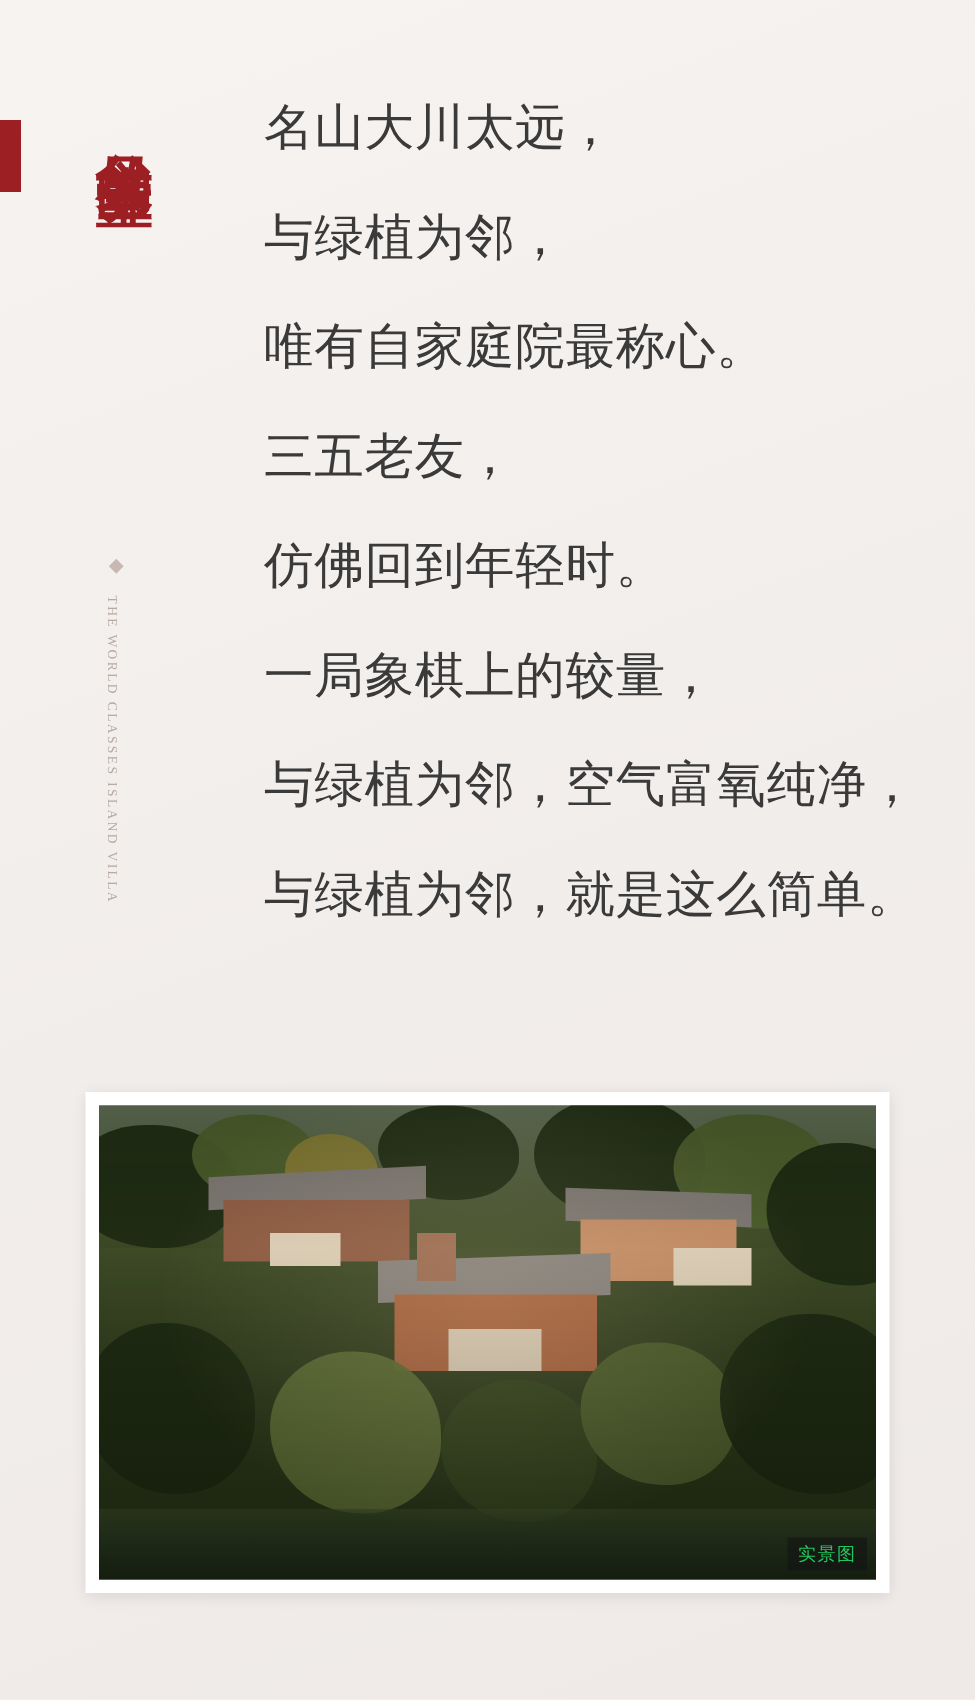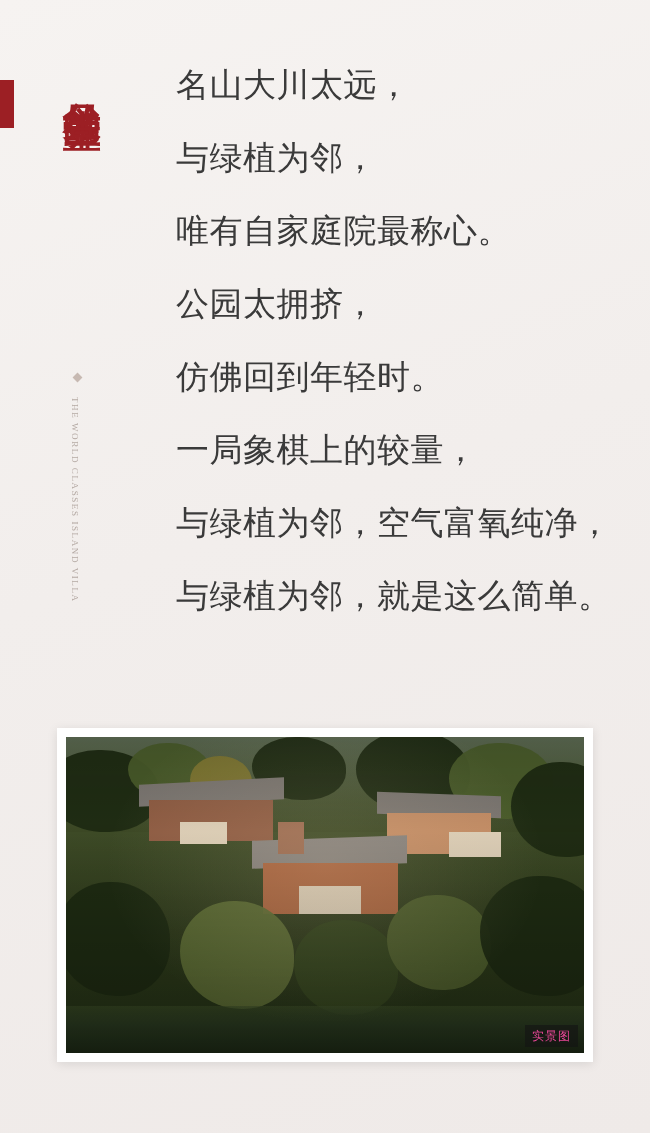--- a/index.html
+++ b/index.html
@@ -134,21 +134,21 @@
   .water {
     position: absolute;
     left: 0; bottom: 0; width: 100%; height: 15%;
     background: linear-gradient(180deg, rgba(60,78,40,.6) 0%, #2a3a20 40%, #1d2a16 100%);
   }
   .photo-tag {
     position: absolute;
     right: 6px;
     bottom: 6px;
     background: rgba(20,20,20,0.62);
-    color: #ec4899;
+    color: #22c55e;
     font-size: 12px;
     line-height: 18px;
     padding: 2px 7px;
     letter-spacing: 1px;
     font-family: "Liberation Sans", sans-serif;
   }
   .photo-shade {
     position: absolute; inset: 0;
     background:
       radial-gradient(ellipse at 50% 40%, rgba(255,230,190,0.13) 0%, rgba(0,0,0,0) 60%),
@@ -165,21 +165,21 @@
     <div class="red-bar"></div>
     <div class="vtitle">父母的养生堂</div>
     <div class="diamond"></div>
     <div class="vsub">THE WORLD CLASSES ISLAND VILLA</div>
   </div>
 
   <div class="verses">
     <div class="verse">名山大川太远，</div>
     <div class="verse">与绿植为邻，</div>
     <div class="verse">唯有自家庭院最称心。</div>
-    <div class="verse">公园太拥挤，</div>
+    <div class="verse">三五老友，</div>
     <div class="verse">仿佛回到年轻时。</div>
     <div class="verse">一局象棋上的较量，</div>
     <div class="verse">与绿植为邻，空气富氧纯净，</div>
     <div class="verse">与绿植为邻，就是这么简单。</div>
   </div>
 
   <div class="photo-frame">
     <div class="photo">
       <div class="ph-sky"></div>
       <div class="ph-ground"></div>

